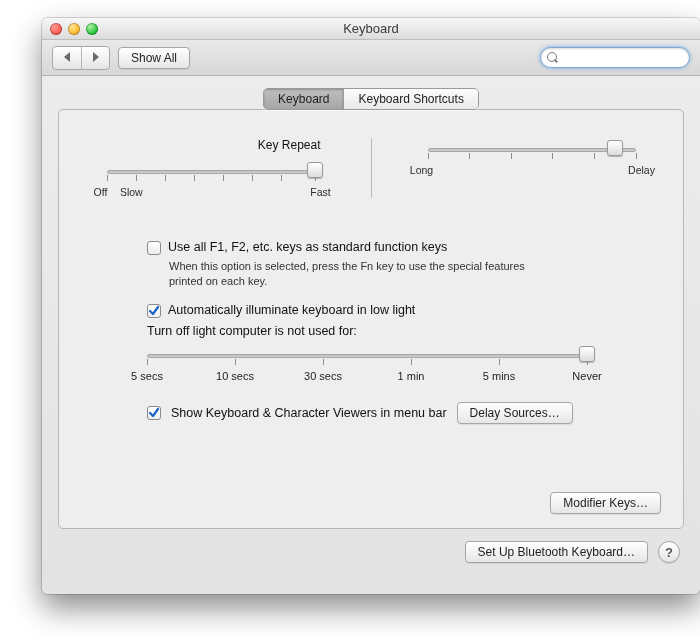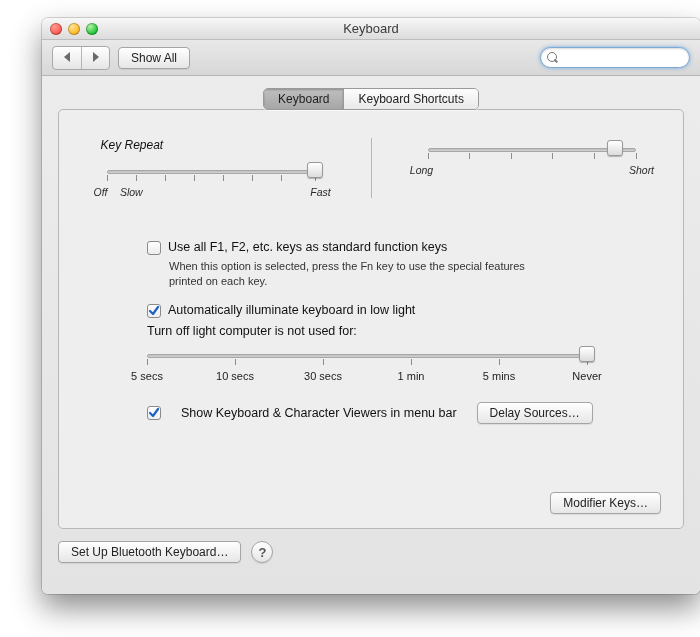--- a/index.html
+++ b/index.html
@@ -143,21 +143,21 @@
     background: #eeeeee;
     padding: 24px 24px 18px;
     min-height: 420px;
     position: relative;
   }
 
   .sliders-row{
     display:flex; justify-content:center; gap:40px;
     margin-top: 4px;
   }
-  .slidercol{ text-align:left; width: 220px; font-style: italic; }
+  .slidercol{ text-align:right; width: 220px; }
   .slidercol h4{
     margin:0 0 8px 0; font-size:12px; font-weight:normal; color:#111;
   }
   .track{
     position:relative; height:20px; margin: 0 6px;
   }
   .trackline{
     position:absolute; top:10px; left:0; right:0; height:4px;
     border-radius:2px;
     background:linear-gradient(#bdbdbd,#d3d3d3);
@@ -207,29 +207,29 @@
   }
 
   .subhead{ font-size:12.5px; color:#111; margin: 6px 0 6px 0; }
 
   .wide-track{ position:relative; height:22px; margin:2px 2px 0 0; width: 440px; }
   .wide-track .trackline{ top:10px; }
   .wt-labels{ position:relative; height:16px; width:440px; font-size:11px; color:#222; margin-top:4px;}
   .wt-labels span{ position:absolute; transform:translateX(-50%); }
 
   .row-inline{
-    display:flex; align-items:center; gap:20px; margin-top:16px;
+    display:flex; align-items:center; gap:10px; margin-top:16px;
   }
 
   .bottom-area{
     position:absolute; right:22px; bottom:14px;
   }
 
   .footer{
-    display:flex; align-items:center;
+    display:flex; justify-content:flex-end; align-items:center;
     gap:10px; margin-top:12px; padding-right:4px;
   }
   .helpbtn{
     width:22px;height:22px;border-radius:50%;
     border:1px solid #a5a5a5;
     background:linear-gradient(#ffffff,#e5e5e5);
     font-weight:bold; color:#555;
     display:flex; align-items:center; justify-content:center;
     font-size:13px;
     box-shadow: 0 1px 1px rgba(0,0,0,0.1);
@@ -317,21 +317,21 @@
             <div class="tick" style="left:0%"></div>
             <div class="tick" style="left:20%"></div>
             <div class="tick" style="left:40%"></div>
             <div class="tick" style="left:60%"></div>
             <div class="tick" style="left:80%"></div>
             <div class="tick" style="left:100%"></div>
             <div class="knob" style="left:90%"></div>
           </div>
           <div class="ticklabels">
             <span style="left:0%">Long</span>
-            <span style="left:100%">Short</span>
+            <span style="left:100%">Delay</span>
           </div>
         </div>
       </div>
 
       <div class="body">
 
         <div class="check-row">
           <span class="chk">
             
           </span>

